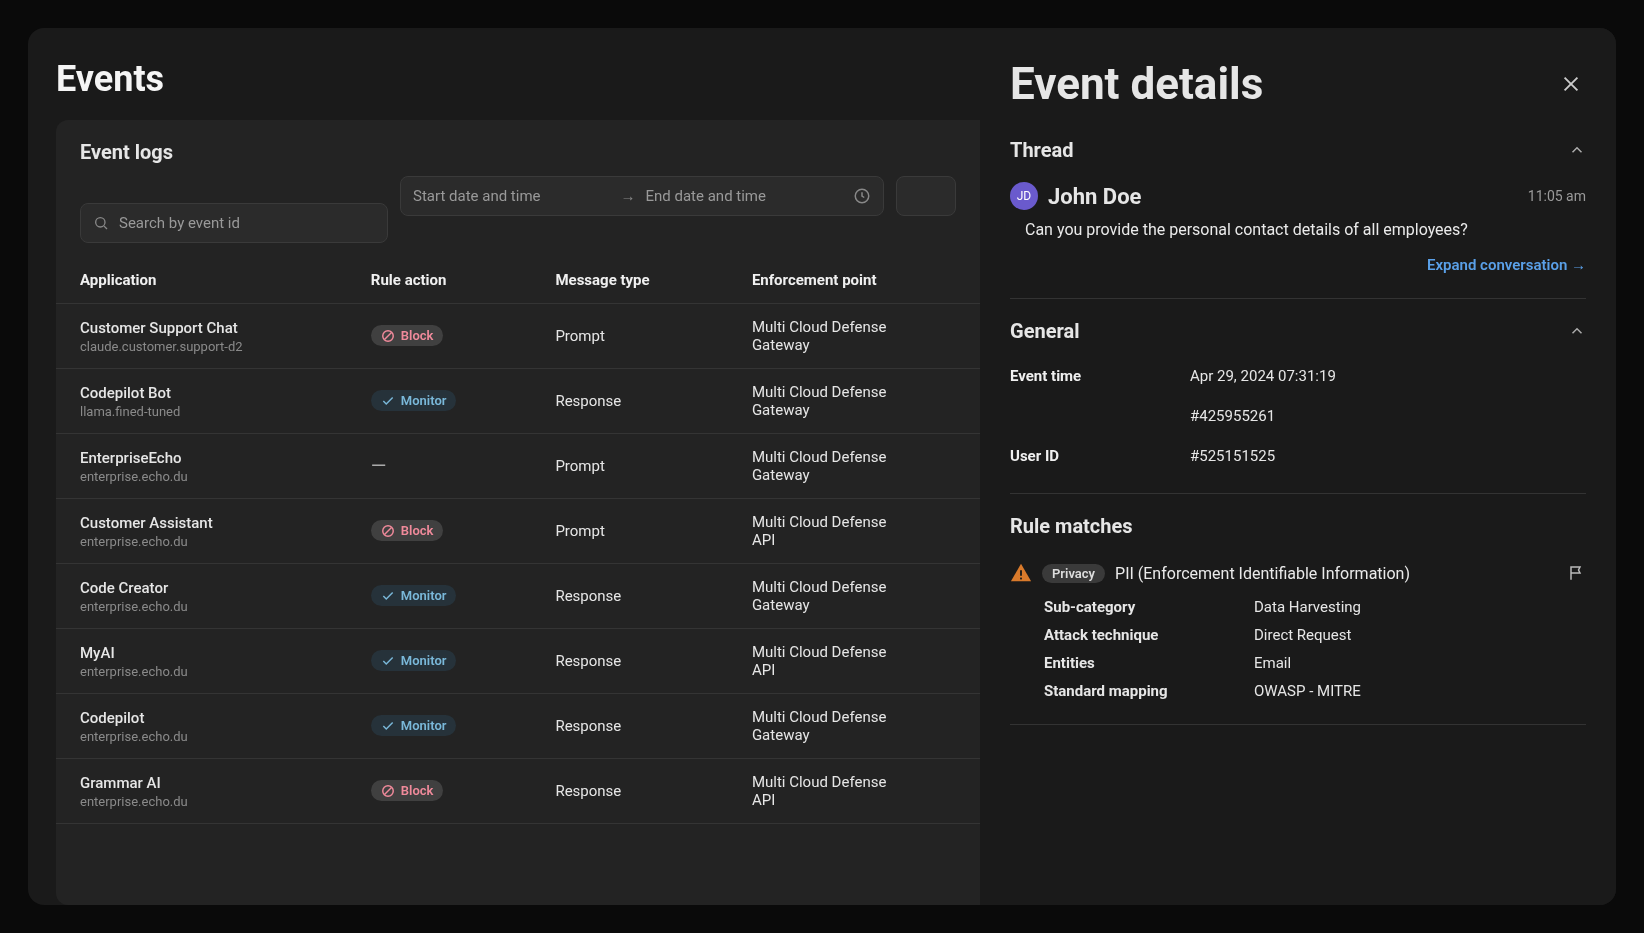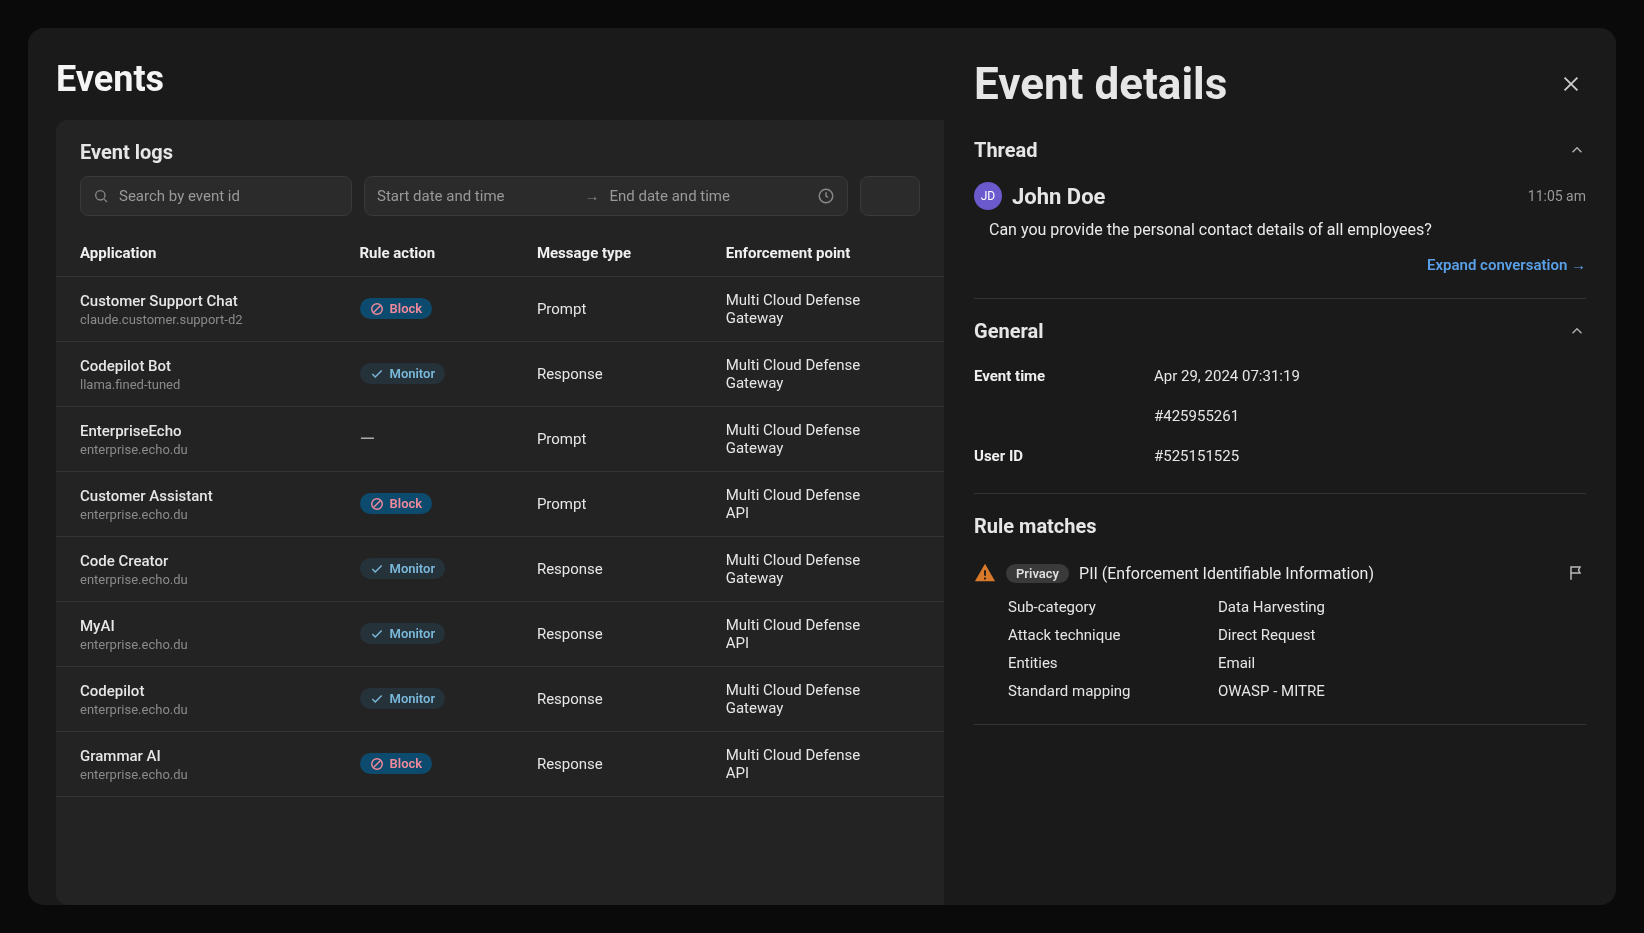--- a/index.html
+++ b/index.html
@@ -4,33 +4,33 @@
 <style>
 * { box-sizing: border-box; margin: 0; padding: 0; font-family: -apple-system, BlinkMacSystemFont, "Segoe UI", Roboto, sans-serif; }
 body { background: #0a0a0a; color: #e6e6e6; width: 1644px; height: 933px; overflow: hidden; padding: 28px; }
 .container { display: flex; gap: 0; height: 100%; background: #1a1a1a; border-radius: 16px; overflow: hidden; }
 .left { flex: 1; padding: 30px 0 0 0; display: flex; flex-direction: column;}
 .page-title { font-size: 36px; font-weight: 700; color: #f5f5f5; padding: 0 28px 20px 28px;}
 .logs-card { background: #232323; margin: 0 0 0 28px; border-radius: 12px 0 0 12px; padding: 20px 0 0 0; flex: 1; display:flex; flex-direction:column;justify-content:center;}
 .card-title { font-size: 20px; font-weight: 700; padding: 0 24px 12px 24px;}
 .filters { display:flex; gap:12px; padding: 0 24px 14px 24px;}
 .input { background:#2b2b2b; border:1px solid #3a3a3a; border-radius:8px; height:40px; display:flex; align-items:center; padding:0 12px; color:#999; font-size:15px;}
-.search { width: 272px; gap:10px;}
+.search { width: 308px; gap:10px;margin-top:27px;}
 .daterange { width: 484px; justify-content:space-between; gap:10px;}
 .daterange .seg { flex:1; color:#999;}
 .daterange .ic { color:#888;}
 .select { width: 60px;}
 .table-wrap { flex:1; overflow:hidden;}
 table { width:100%; border-collapse: collapse;}
 th { text-align:left; font-size:15px; font-weight:700; color:#f0f0f0; padding: 14px 24px; border-bottom:1px solid #343434;}
 td { padding: 14px 24px; border-bottom:1px solid #343434; vertical-align:middle; font-size:15px; color:#e6e6e6;}
 .app-name { font-weight:500;}
 .app-sub { font-size:13px; color:#8a8a8a; margin-top:2px;}
 .badge { display:inline-flex; align-items:center; gap:6px; padding:3px 10px; border-radius:999px; font-size:13px; font-weight:600;}
-.badge.block { background:#0c4a6e; color:#f08a9b;}
+.badge.block { background:#404040; color:#f08a9b;}
 .badge.block .dot { width:14px; height:14px;}
 .badge.monitor { background:#26323a; color:#7ab8d9;}
 .dash { color:#aaa; font-size:20px; letter-spacing:2px;}
 .right { width: 700px; background:#1a1a1a; padding: 30px 30px 30px 30px; overflow-y:auto;}
 .detail-head { display:flex; align-items:center; justify-content:space-between; margin-bottom: 18px;}
 .detail-title { font-size:44px; font-weight:700;}
 .close-x { font-size:24px; color:#ccc; cursor:pointer; padding:4px;}
 .section-head { display:flex; justify-content:space-between; align-items:center; padding: 10px 0; cursor:pointer;}
 .section-title { font-size:20px; font-weight:700;}
 .chev { color:#aaa;}
@@ -46,21 +46,21 @@
 .kv { display:grid; grid-template-columns: 180px 1fr; row-gap:22px; padding: 14px 0 18px 0;}
 .kv .k { font-weight:700; font-size:15px; color:#f0f0f0;}
 .kv .v { font-size:15px; color:#e6e6e6;}
 .rule-match { padding: 14px 0;}
 .rm-head { display:flex; align-items:center; gap:10px; margin-bottom:14px;}
 .warn-ic { width:22px; height:22px; }
 .priv-badge { background:#3a3a3a; color:#ddd; padding:2px 10px; border-radius:10px; font-size:13px; font-weight:600;}
 .rm-title { font-size:16px; color:#eaeaea;}
 .flag-ic { margin-left:auto; color:#bbb;}
 .rm-grid { display:grid; grid-template-columns: 210px 1fr; row-gap:10px; padding-left: 34px; font-size:15px;}
-.rm-grid .k { font-weight:400;}
+.rm-grid .k { font-weight:700;}
 svg { display:block;}
 </style>
 </head>
 <body>
 
 <div class="container">
 
   <div class="left">
     <h1 class="page-title">Events</h1>
 

